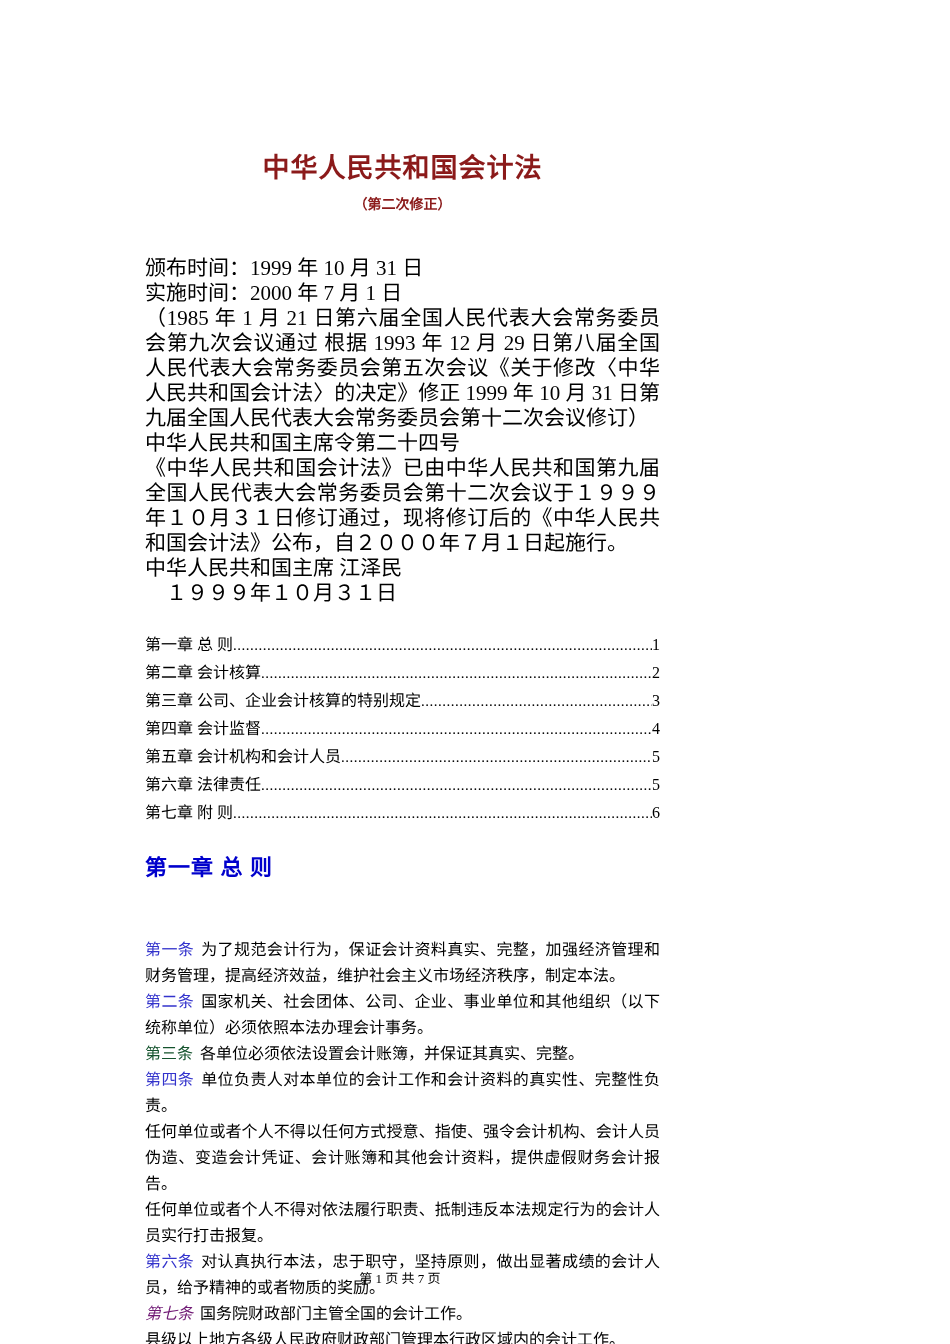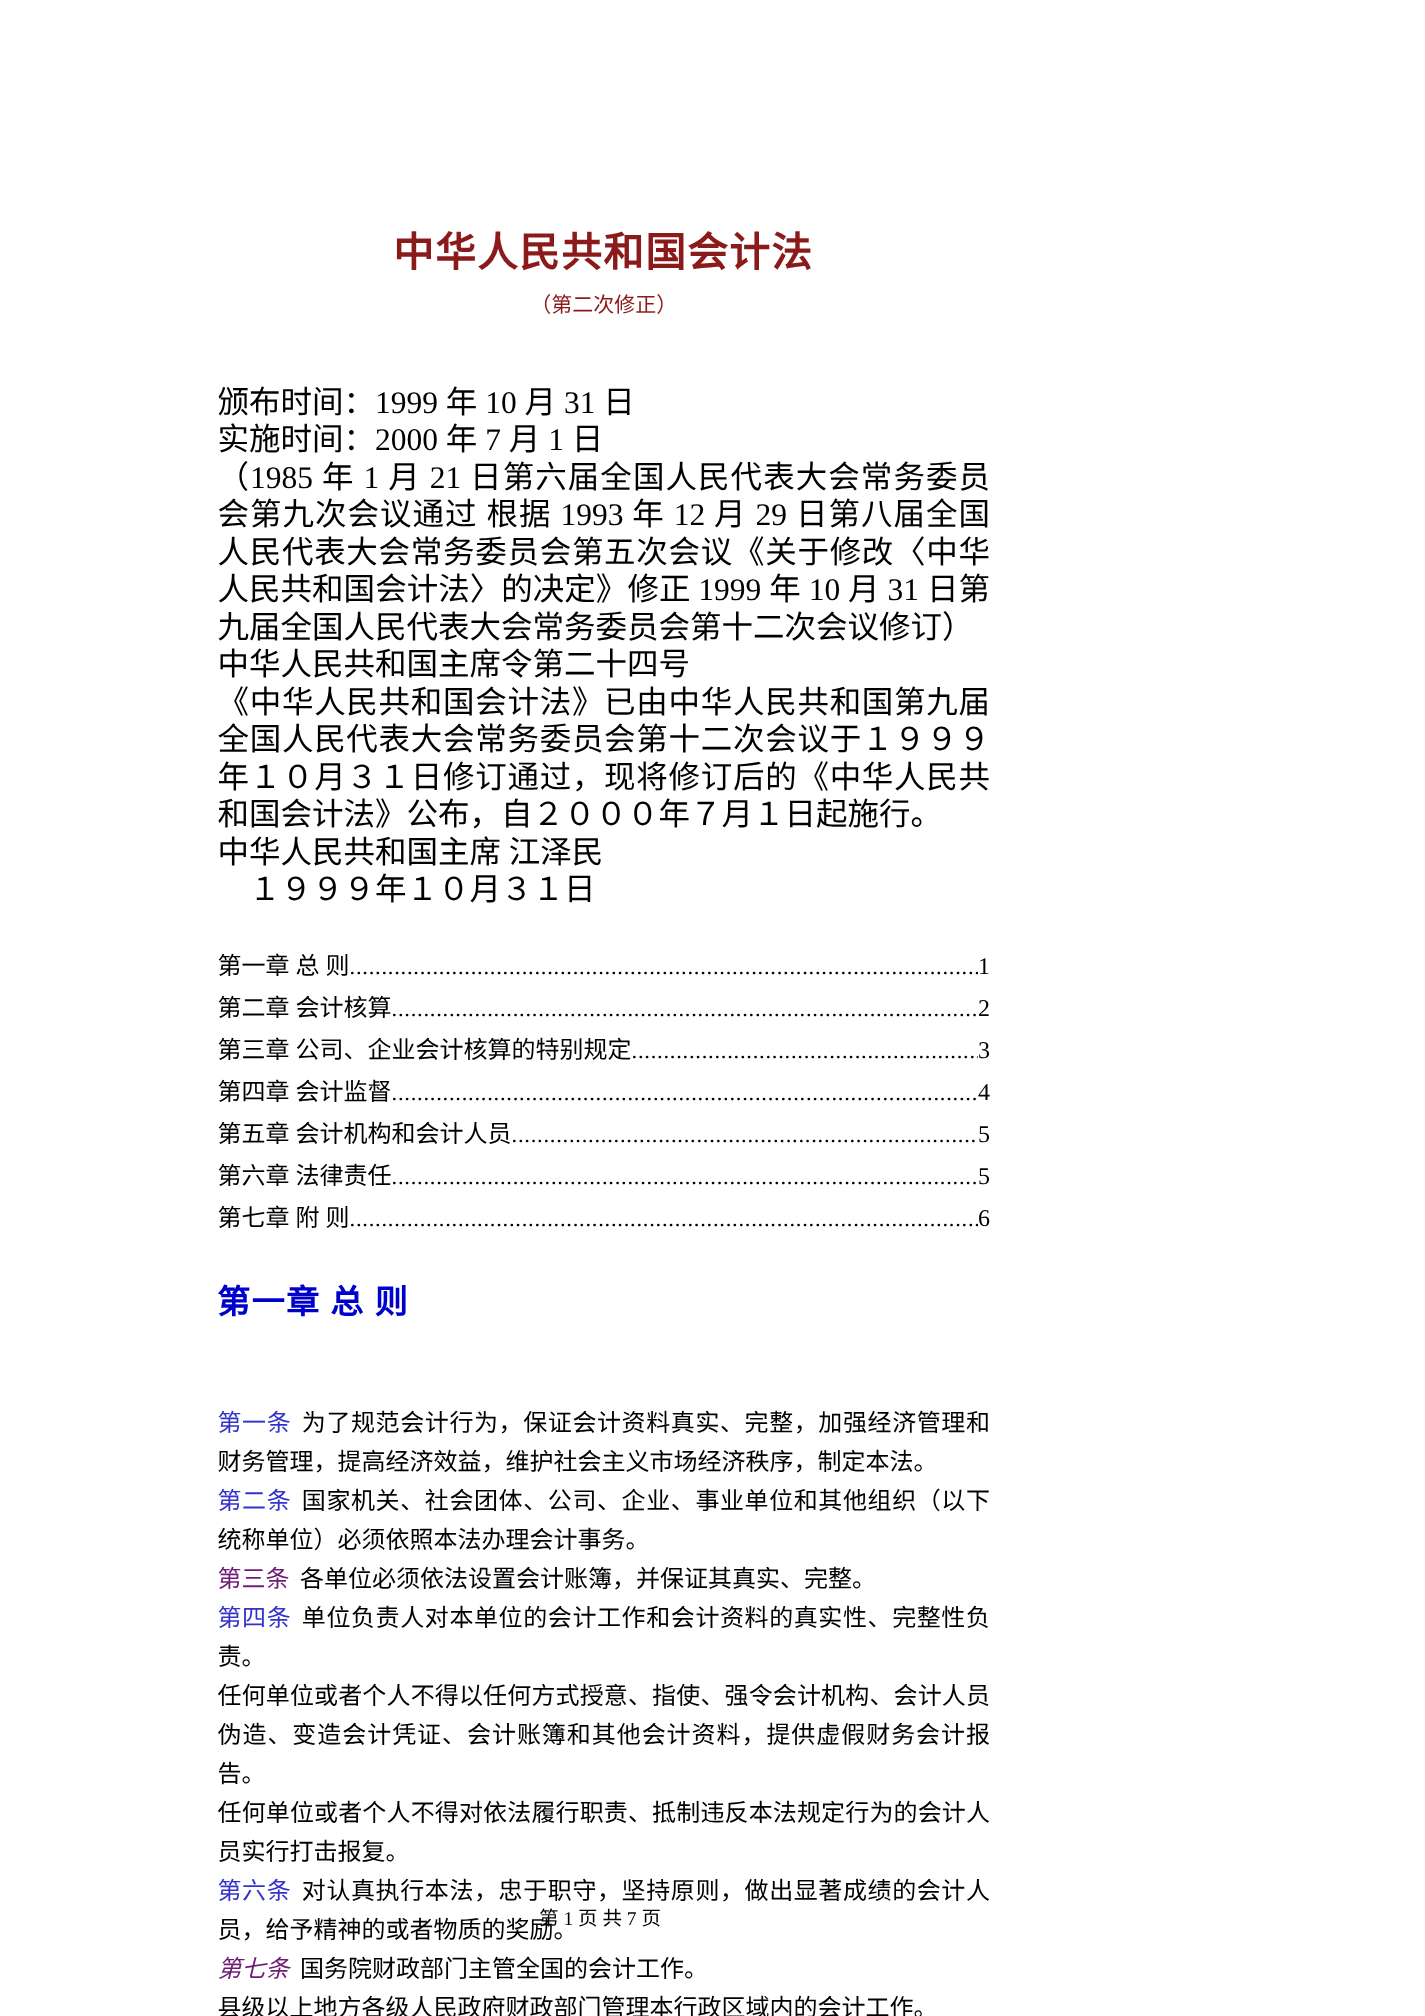--- a/index.html
+++ b/index.html
@@ -20,21 +20,21 @@
     margin: 0;
     font-size: 27px;
     font-weight: bold;
     text-align: center;
     letter-spacing: 1px;
     line-height: 36px;
   }
   .subtitle {
     margin-top: 10px;
     font-size: 14px;
-    font-weight: normal;
+    font-weight: bold;
     text-align: center;
     line-height: 18px;
   }
   .meta { margin-top: 42px; }
   .meta p {
     margin: 0;
     font-size: 21px;
     line-height: 25px;
     text-align: justify;
   }
@@ -153,21 +153,21 @@
       </div>
 
     <h2 class="chapter" style="color: rgb(0, 0, 204);">第一章 总 则</h2>
 
     <div class="articles">
 
         <p class="art"><span class="art-num" style="color: rgb(51, 51, 204);">第一条</span><span>为了规范会计行为，保证会计资料真实、完整，加强经济管理和财务管理，提高经济效益，维护社会主义市场经济秩序，制定本法。</span></p>
 
         <p class="art"><span class="art-num" style="color: rgb(51, 51, 204);">第二条</span><span>国家机关、社会团体、公司、企业、事业单位和其他组织（以下统称单位）必须依照本法办理会计事务。</span></p>
 
-        <p class="art"><span class="art-num" style="color: #701a75;">第三条</span><span>各单位必须依法设置会计账簿，并保证其真实、完整。</span></p>
+        <p class="art"><span class="art-num" style="color: #14532d;">第三条</span><span>各单位必须依法设置会计账簿，并保证其真实、完整。</span></p>
 
         <p class="art"><span class="art-num" style="color: rgb(51, 51, 204);">第四条</span><span>单位负责人对本单位的会计工作和会计资料的真实性、完整性负责。</span></p>
 
 
         <p class="art"><span>任何单位或者个人不得以任何方式授意、指使、强令会计机构、会计人员伪造、变造会计凭证、会计账簿和其他会计资料，提供虚假财务会计报告。</span></p>
 
         <p class="art"><span>任何单位或者个人不得对依法履行职责、抵制违反本法规定行为的会计人员实行打击报复。</span></p>
 
         <p class="art"><span class="art-num" style="color: rgb(51, 51, 204);">第六条</span><span>对认真执行本法，忠于职守，坚持原则，做出显著成绩的会计人员，给予精神的或者物质的奖励。</span></p>
 

